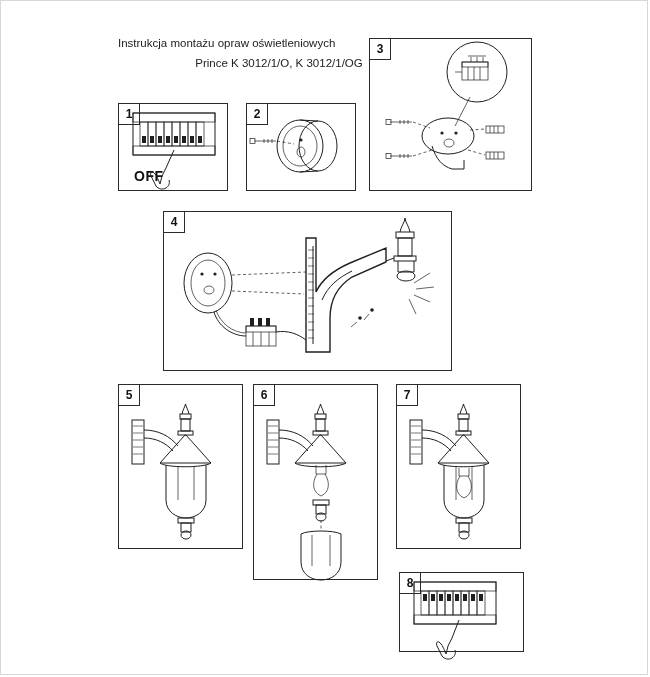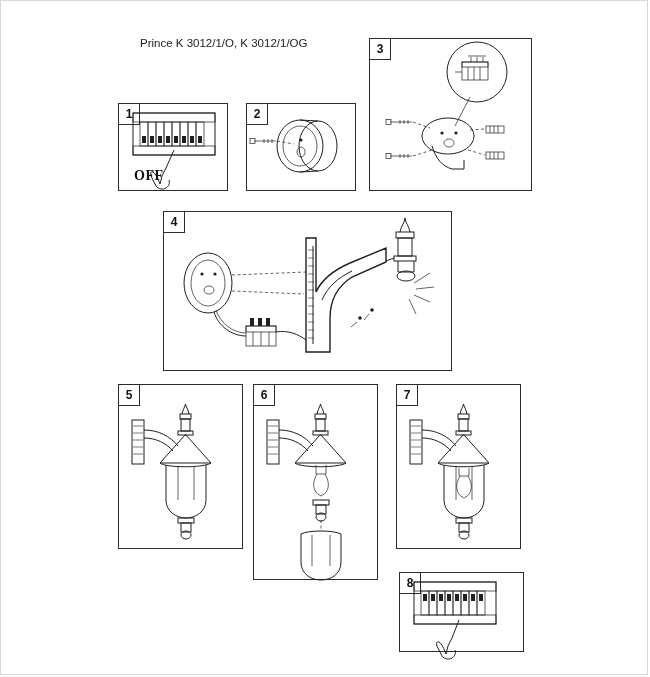--- a/index.html
+++ b/index.html
@@ -29,20 +29,21 @@
     position: absolute;
     left: 118px;
     top: 33px;
     width: 300px;
     font-size: 11.5px;
     line-height: 20px;
     color: #222;
   }
   .title-line-2 {
     padding-left: 22px;
+    text-align: center;
   }
   .panel {
     position: absolute;
     border: 1px solid #2b2b2b;
     box-sizing: border-box;
     background: #fff;
   }
   .step-num {
     position: absolute;
     left: -1px;
@@ -81,20 +82,21 @@
   .hatch { fill: none; stroke: #1f1f1f; stroke-width: 0.6; }
 </style>
 </head>
 <body>
 
 <div id="page">
 
   <div class="frame-border"></div>
 
   <div class="title-block">
+    <div>Instrukcja montażu opraw oświetleniowych</div>
     <div class="title-line-2">Prince K 3012/1/O, K 3012/1/OG</div>
   </div>
 
   <div class="panel" style="left:118px; top:103px; width:110px; height:88px;">
     <div class="step-num">1</div>
   </div>
 
   <div class="panel" style="left:246px; top:103px; width:110px; height:88px;">
     <div class="step-num">2</div>
   </div>
@@ -116,21 +118,21 @@
   </div>
 
   <div class="panel" style="left:396px; top:384px; width:125px; height:165px;">
     <div class="step-num">7</div>
   </div>
 
   <div class="panel" style="left:399px; top:572px; width:125px; height:80px;">
     <div class="step-num">8</div>
   </div>
 
-  <div class="onoff-label" style="left:134px; top:168px;font-family:Liberation Serif, serif;">OFF</div>
+  <div class="onoff-label" style="left:134px; top:168px;">OFF</div>
   <div class="onoff-label" style="left:428px; top:630px;margin-top:44px;">ON</div>
 
   <svg class="svg-layer" viewBox="0 0 650 677">
 
     <g>
       <rect class="ln" x="133" y="113" width="82" height="42"></rect>
       <rect class="ln-thin" x="133" y="113" width="82" height="9"></rect>
       <rect class="ln-thin" x="133" y="146" width="82" height="9"></rect>
 
       <g class="ln-thin">

